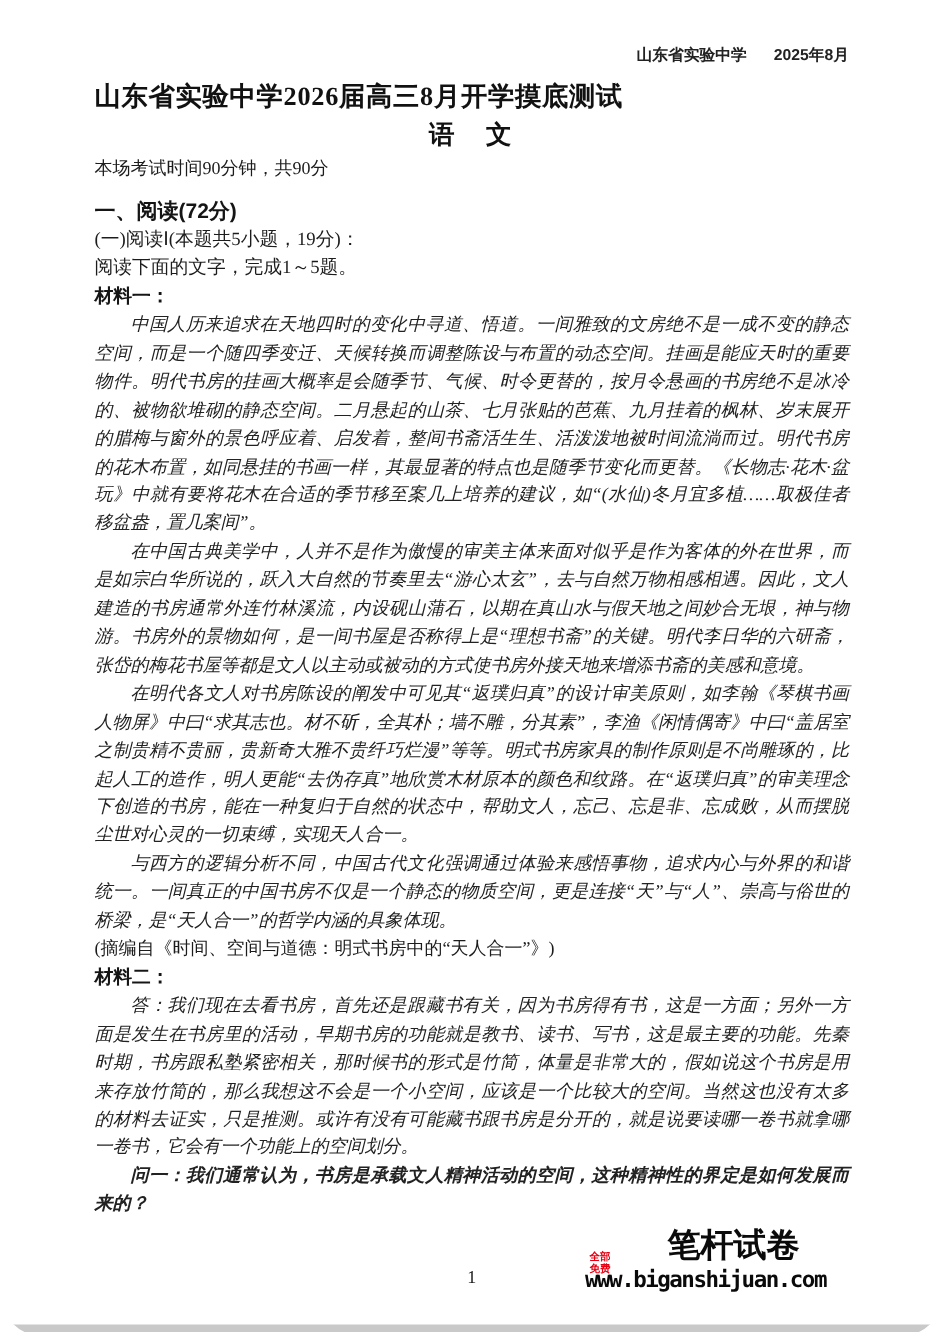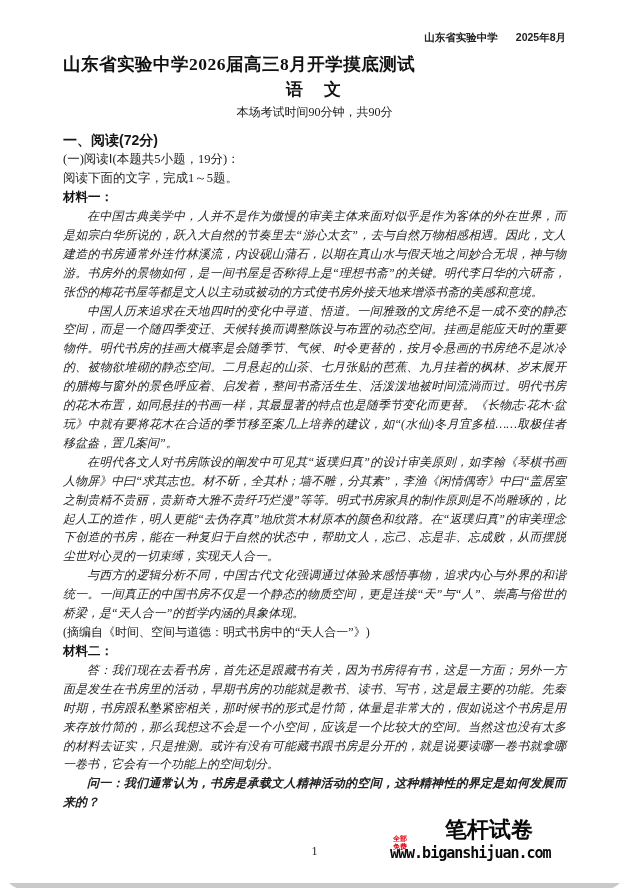--- a/index.html
+++ b/index.html
@@ -35,21 +35,21 @@
   }
   .subject{
     text-align:center;
     font-size:17px;
     line-height:27px;
     font-weight:bold;
     letter-spacing:2px;
     color:#111;
   }
   .examinfo{
-    text-align:center;
+    text-align:left;
     font-size:12px;
     line-height:19px;
     color:#1c1c1c;
   }
   .sec{
     margin-top:9px;
     font-size:14px;
     line-height:19px;
     font-weight:bold;
     font-family:"Liberation Sans", sans-serif;
@@ -140,22 +140,22 @@
 
     <div class="title">山东省实验中学2026届高三8月开学摸底测试</div>
     <div class="subject">语　文</div>
     <div class="examinfo">本场考试时间90分钟，共90分</div>
 
     <div class="sec">一、阅读(72分)</div>
     <div class="plain">(一)阅读Ⅰ(本题共5小题，19分)：</div>
     <div class="plain">阅读下面的文字，完成1～5题。</div>
 
     <div class="mlabel">材料一：</div>
+    <p class="body-p">中国人历来追求在天地四时的变化中寻道、悟道。一间雅致的文房绝不是一成不变的静态空间，而是一个随四季变迁、天候转换而调整陈设与布置的动态空间。挂画是能应天时的重要物件。明代书房的挂画大概率是会随季节、气候、时令更替的，按月令悬画的书房绝不是冰冷的、被物欲堆砌的静态空间。二月悬起的山茶、七月张贴的芭蕉、九月挂着的枫林、岁末展开的腊梅与窗外的景色呼应着、启发着，整间书斋活生生、活泼泼地被时间流淌而过。明代书房的花木布置，如同悬挂的书画一样，其最显著的特点也是随季节变化而更替。《长物志·花木·盆玩》中就有要将花木在合适的季节移至案几上培养的建议，如“(水仙)冬月宜多植……取极佳者移盆盎，置几案间”。</p>
     <p class="body-p">在中国古典美学中，人并不是作为傲慢的审美主体来面对似乎是作为客体的外在世界，而是如宗白华所说的，跃入大自然的节奏里去“游心太玄”，去与自然万物相感相遇。因此，文人建造的书房通常外连竹林溪流，内设砚山蒲石，以期在真山水与假天地之间妙合无垠，神与物游。书房外的景物如何，是一间书屋是否称得上是“理想书斋”的关键。明代李日华的六研斋，张岱的梅花书屋等都是文人以主动或被动的方式使书房外接天地来增添书斋的美感和意境。</p>
-    <p class="body-p">中国人历来追求在天地四时的变化中寻道、悟道。一间雅致的文房绝不是一成不变的静态空间，而是一个随四季变迁、天候转换而调整陈设与布置的动态空间。挂画是能应天时的重要物件。明代书房的挂画大概率是会随季节、气候、时令更替的，按月令悬画的书房绝不是冰冷的、被物欲堆砌的静态空间。二月悬起的山茶、七月张贴的芭蕉、九月挂着的枫林、岁末展开的腊梅与窗外的景色呼应着、启发着，整间书斋活生生、活泼泼地被时间流淌而过。明代书房的花木布置，如同悬挂的书画一样，其最显著的特点也是随季节变化而更替。《长物志·花木·盆玩》中就有要将花木在合适的季节移至案几上培养的建议，如“(水仙)冬月宜多植……取极佳者移盆盎，置几案间”。</p>
     <p class="body-p">在明代各文人对书房陈设的阐发中可见其“返璞归真”的设计审美原则，如李翰《琴棋书画人物屏》中曰“求其志也。材不斫，全其朴；墙不雕，分其素”，李渔《闲情偶寄》中曰“盖居室之制贵精不贵丽，贵新奇大雅不贵纤巧烂漫”等等。明式书房家具的制作原则是不尚雕琢的，比起人工的造作，明人更能“去伪存真”地欣赏木材原本的颜色和纹路。在“返璞归真”的审美理念下创造的书房，能在一种复归于自然的状态中，帮助文人，忘己、忘是非、忘成败，从而摆脱尘世对心灵的一切束缚，实现天人合一。</p>
     <p class="body-p">与西方的逻辑分析不同，中国古代文化强调通过体验来感悟事物，追求内心与外界的和谐统一。一间真正的中国书房不仅是一个静态的物质空间，更是连接“天”与“人”、崇高与俗世的桥梁，是“天人合一”的哲学内涵的具象体现。</p>
     <div class="attribution">(摘编自《时间、空间与道德：明式书房中的“天人合一”》)</div>
 
     <div class="mlabel">材料二：</div>
     <p class="body-p">答：我们现在去看书房，首先还是跟藏书有关，因为书房得有书，这是一方面；另外一方面是发生在书房里的活动，早期书房的功能就是教书、读书、写书，这是最主要的功能。先秦时期，书房跟私塾紧密相关，那时候书的形式是竹简，体量是非常大的，假如说这个书房是用来存放竹简的，那么我想这不会是一个小空间，应该是一个比较大的空间。当然这也没有太多的材料去证实，只是推测。或许有没有可能藏书跟书房是分开的，就是说要读哪一卷书就拿哪一卷书，它会有一个功能上的空间划分。</p>
     <p class="body-p q">问一：我们通常认为，书房是承载文人精神活动的空间，这种精神性的界定是如何发展而来的？</p>
 
     <div class="pagenum">1</div>
   </div>

